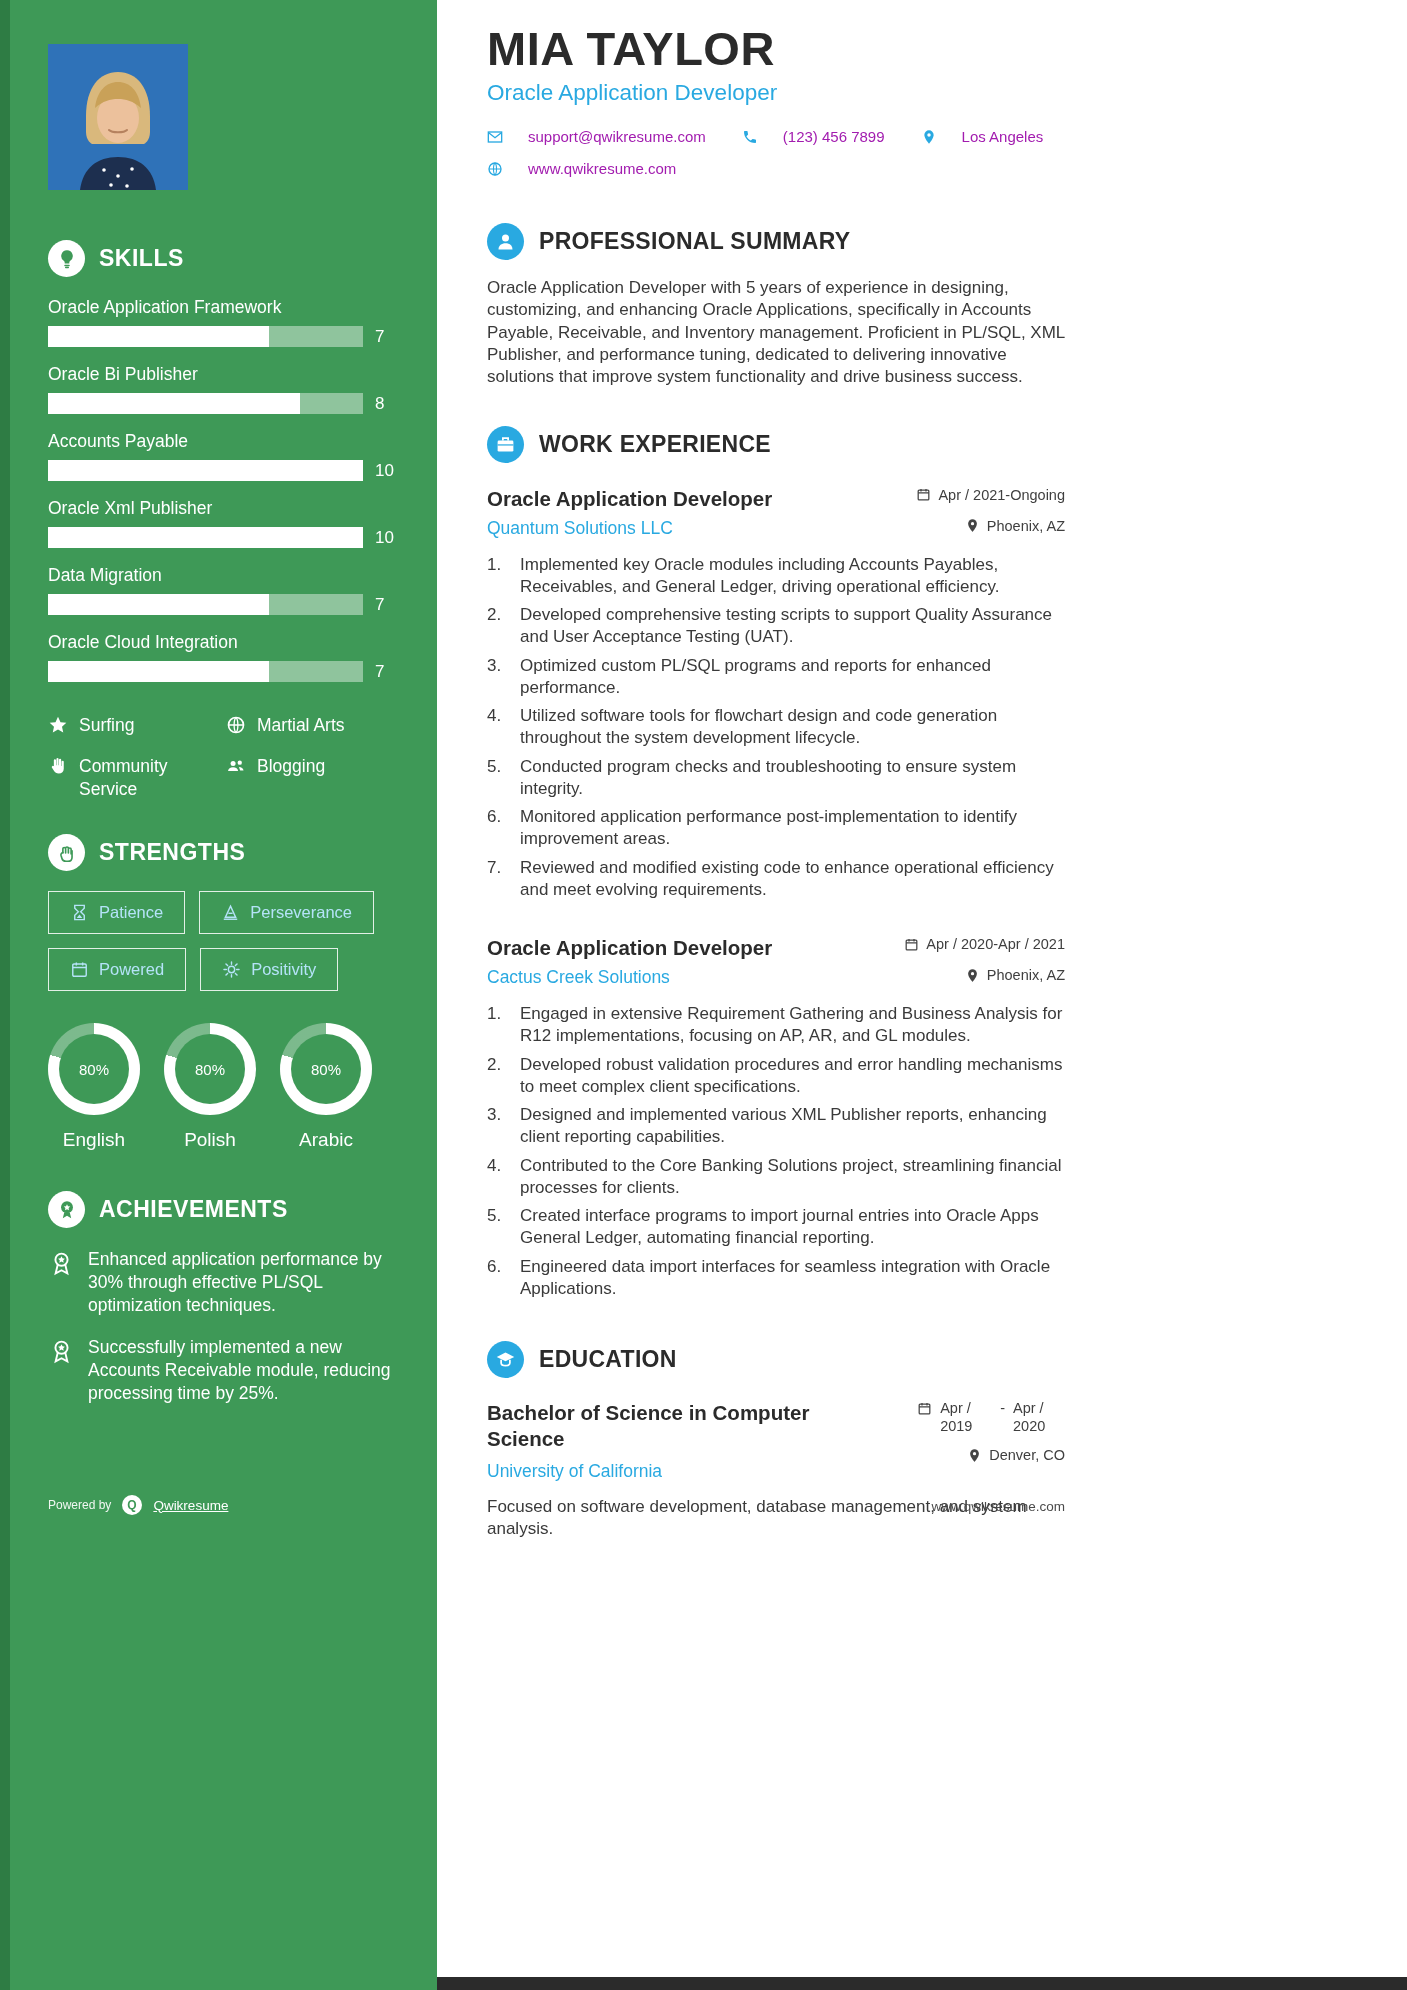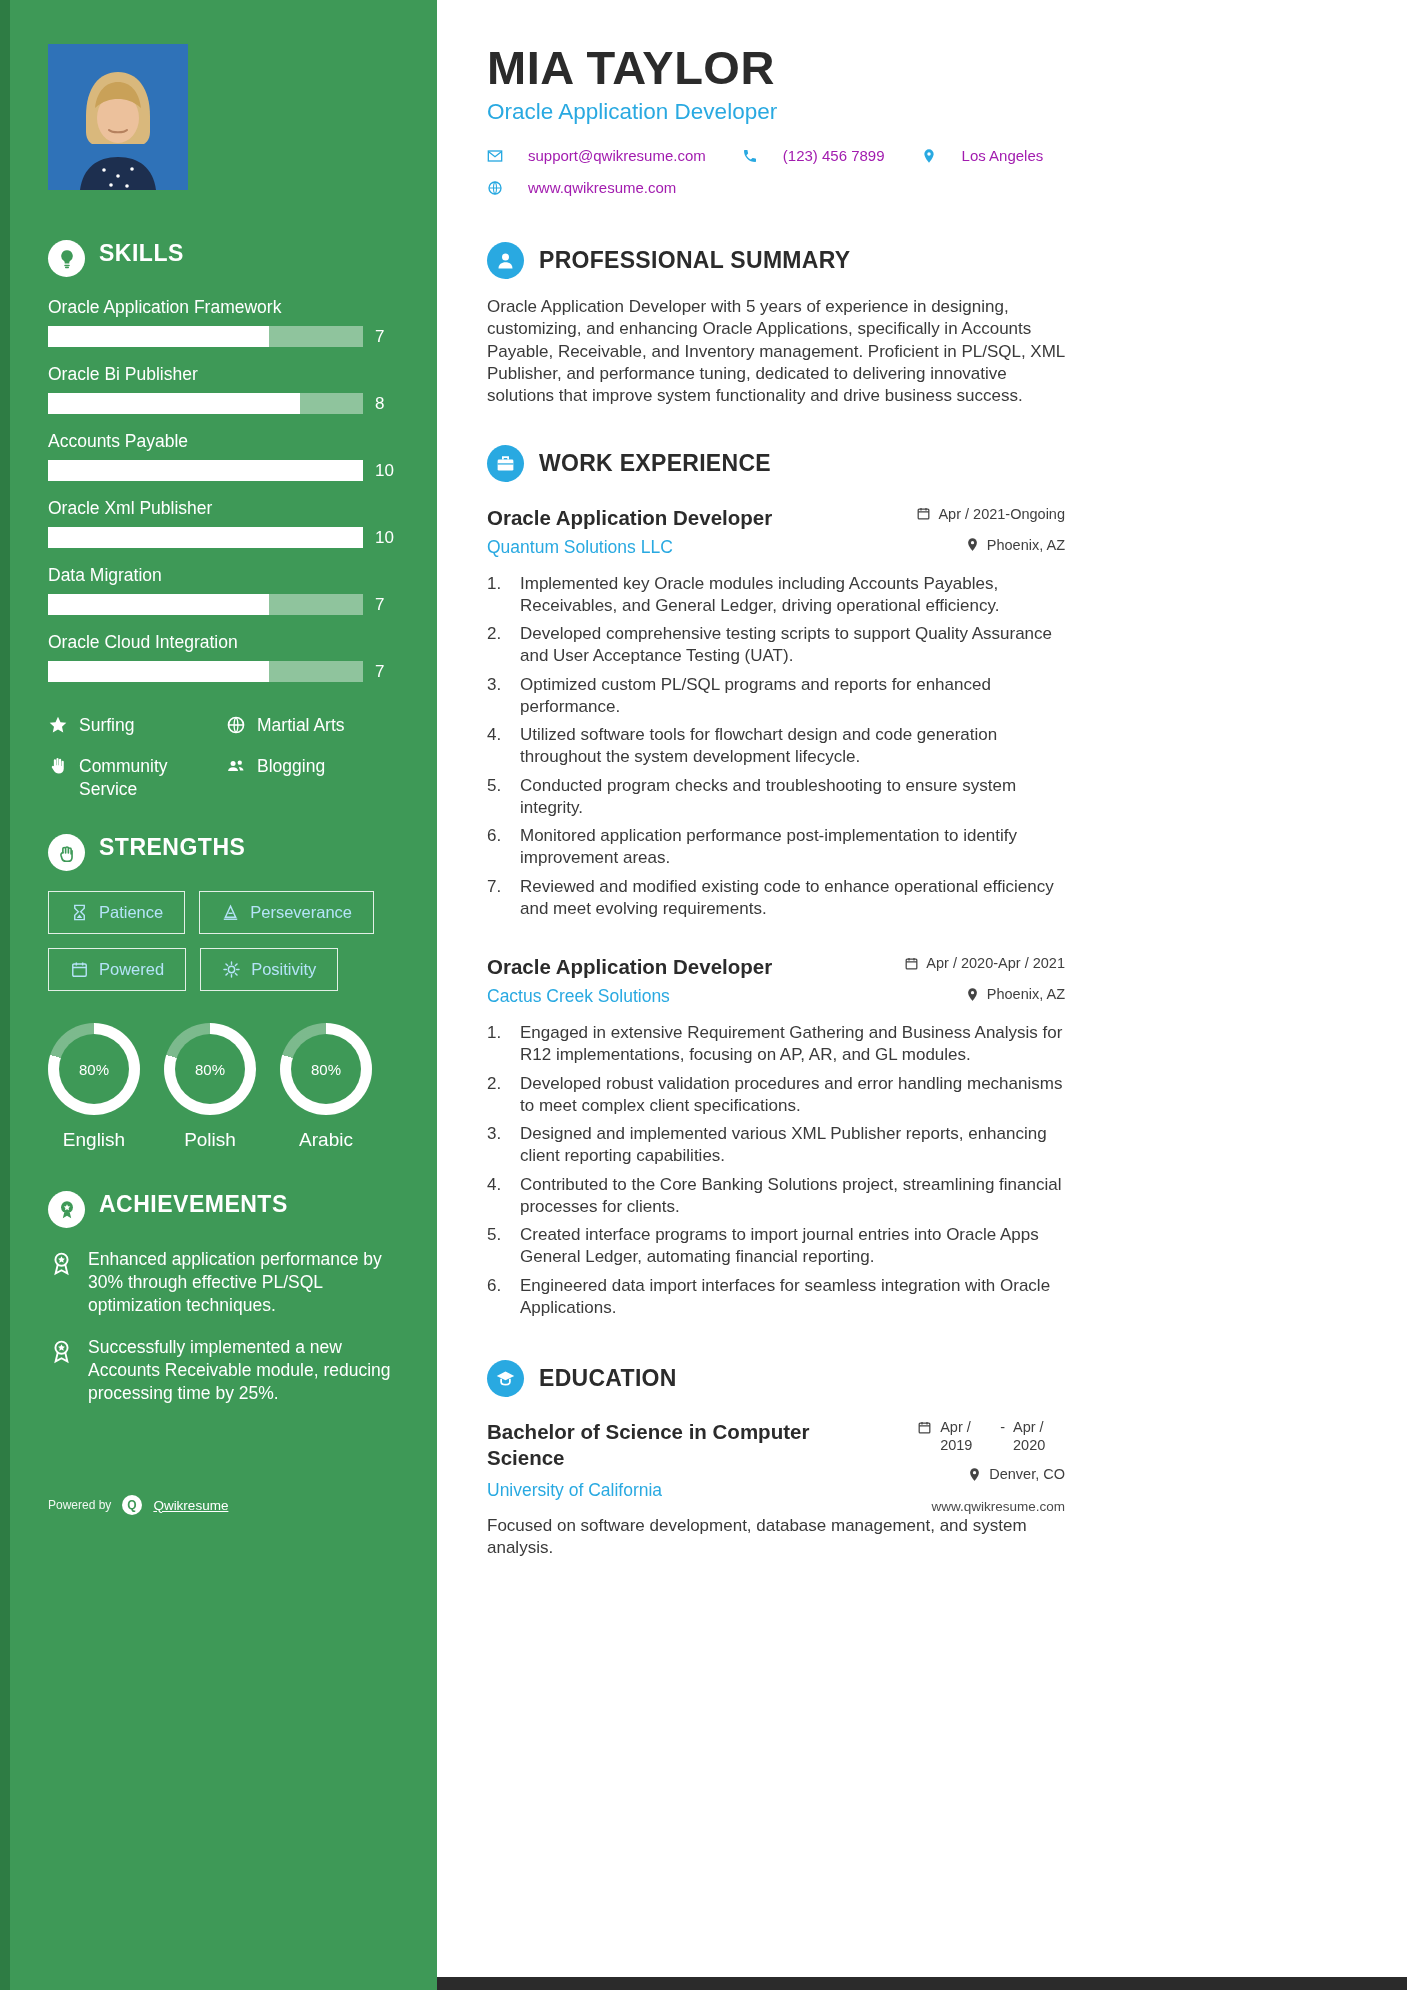--- a/index.html
+++ b/index.html
@@ -16,21 +16,21 @@
   .page{position:relative;width:1407px;height:1990px;background:#fff;overflow:hidden}
 
   
   .sidebar{position:absolute;left:0;top:0;width:437px;height:100%;background:var(--green);color:#fff}
   .edge{position:absolute;left:0;top:0;width:10px;height:100%;background:var(--green-dark)}
   .side-inner{padding:44px 38px 0 48px}
   .photo{width:140px;height:146px;overflow:hidden;background:#2f72b8}
   .photo svg{display:block}
 
   .s-sec{margin-top:50px}
-  .s-head{display:flex;gap:14px;margin-bottom:20px}
+  .s-head{display:flex;align-items:center;gap:14px;margin-bottom:20px}
   .s-ic{flex:none;width:37px;height:37px;border-radius:50%;background:#fff;display:flex;align-items:center;justify-content:center}
   .s-ic svg{width:22px;height:22px}
   .s-head h2{font-size:23px;font-weight:700;letter-spacing:.5px;color:#fff}
 
   .skill{margin-bottom:17px}
   .skill-name{font-size:17.5px;margin-bottom:8px}
   .skill-row{display:flex;align-items:center;gap:12px}
   .bar{width:315px;height:21px;background:rgba(255,255,255,.42);position:relative;flex:none}
   .fill{height:100%;background:#fff}
   .skill-val{font-size:17px}
@@ -59,21 +59,21 @@
   .ach-item .ic svg{width:27px;height:27px}
   .ach-item p{font-size:17.5px;line-height:1.32}
 
   .footer-left{position:absolute;left:48px;top:1493px;display:flex;align-items:center;gap:9px}
   .powered{font-size:12px;color:rgba(255,255,255,.92)}
   .logo{width:24px;height:24px}
   .logo svg{width:24px;height:24px;display:block}
   .brand-link{font-size:13.5px;color:#fff;text-decoration:underline;cursor:pointer}
 
   
-  .main{position:absolute;left:487px;top:8px;width:578px;padding-top:35px;color:var(--body)}
+  .main{position:absolute;left:487px;top:0;width:578px;padding-top:24px;color:var(--body)}
   h1{font-size:47px;line-height:1.05;font-weight:800;color:var(--ink);letter-spacing:.5px}
   .role-title{margin-top:7px;font-size:22.5px;color:var(--blue);font-weight:500}
   .contact-row{display:flex;align-items:center;gap:36px;margin-top:22px}
   .contact-row.second{margin-top:15px}
   .c-item{display:flex;align-items:center;gap:25px;font-size:15px;color:#a21caf}
   .c-ic{flex:none;width:16px;height:16px;color:var(--blue)}
   .c-ic svg{width:16px;height:16px;display:block}
 
   .m-sec{margin-top:46px}
   .m-head{display:flex;align-items:center;gap:15px}

